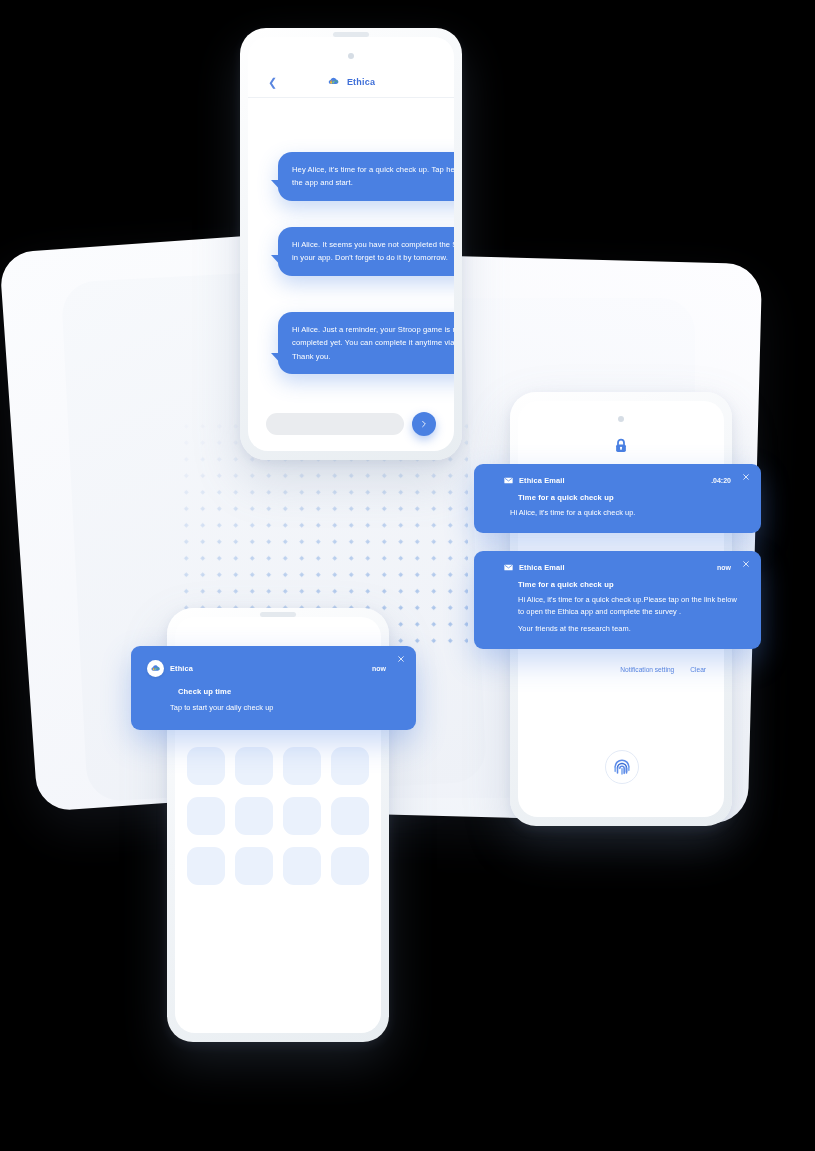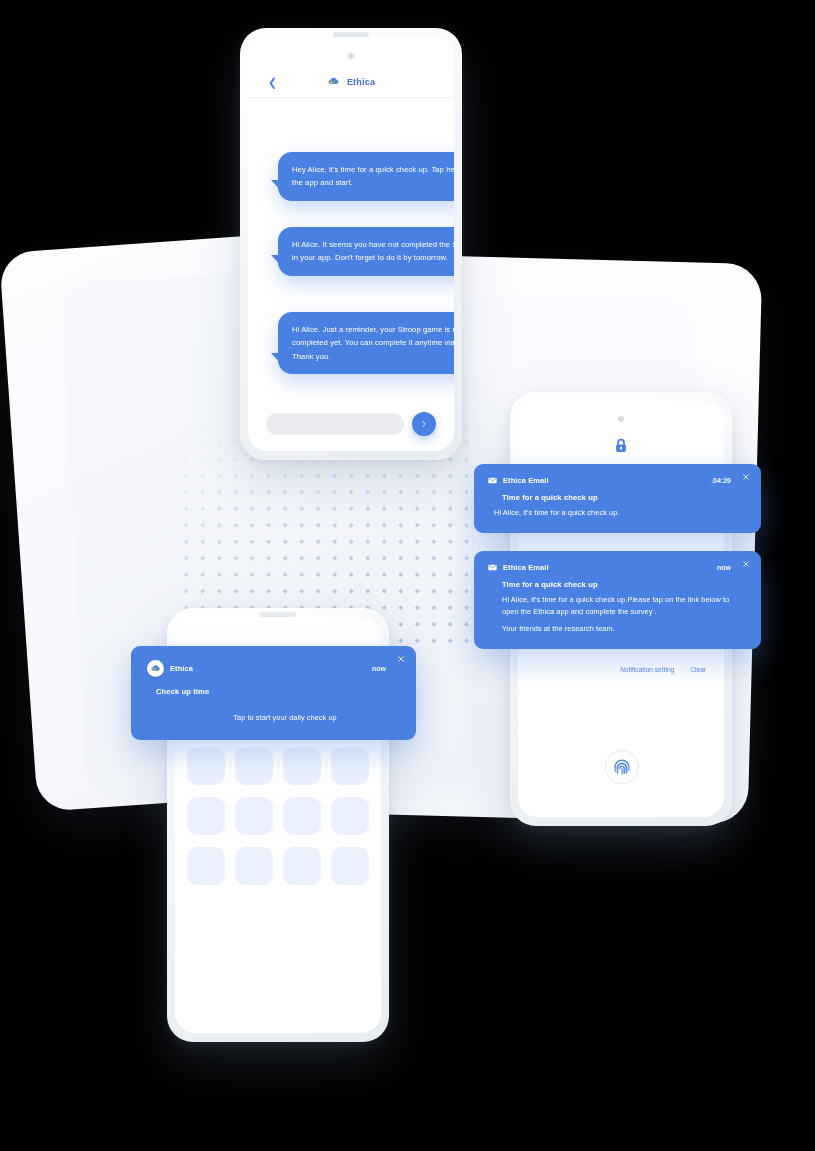--- a/index.html
+++ b/index.html
@@ -169,21 +169,21 @@
     width:100%;aspect-ratio:1/1;border-radius:11px;background:#eaf1fc;
   }
 
   
   .notif-card{
     position:absolute;
     background:#4a80e2;
     border-radius:9px;
     color:#fff;
     box-shadow:0 12px 30px rgba(74,128,226,.32);
-    padding:12px 16px 14px 14px;
+    padding:12px 16px 14px 30px;
     box-sizing:border-box;
   }
   .notif-top{
     display:flex;align-items:center;gap:6px;
   }
   .notif-app{
     font-size:7.4px;font-weight:700;letter-spacing:.15px;flex:1;
   }
   .notif-time{font-size:7px;font-weight:600;opacity:.95;margin-right:14px;}
   .notif-close{
@@ -210,22 +210,22 @@
   #notif-email-2 .notif-text{margin-left:14px;}
 
   #notif-push{left:131px;top:646px;width:285px;padding:14px 16px 16px 16px;}
   .push-avatar{
     width:17px;height:17px;border-radius:50%;background:#fff;
     display:flex;align-items:center;justify-content:center;
     flex:0 0 auto;
     box-shadow:0 1px 3px rgba(0,0,0,.10);
   }
   .push-avatar .ethica-logo{width:12px;height:12px;}
-  #notif-push .notif-title{margin-left:9px;margin-top:10px;}
-  #notif-push .notif-text{margin-left:23px;margin-top:16px;text-align:center;}
+  #notif-push .notif-title{margin-left:31px;margin-top:10px;}
+  #notif-push .notif-text{margin-left:23px;margin-top:6px;}
 </style>
 </head>
 <body>
 
 <div class="stage">
 
   <div class="bg-card-back"></div>
   <div class="bg-card-right"></div>
   <div class="bg-card-right2"></div>
   <div class="bg-card-mid"></div>

